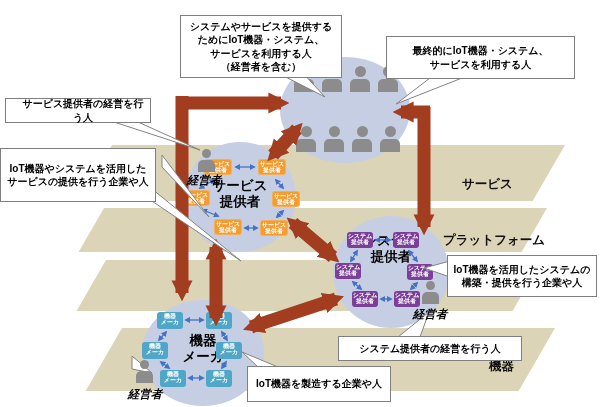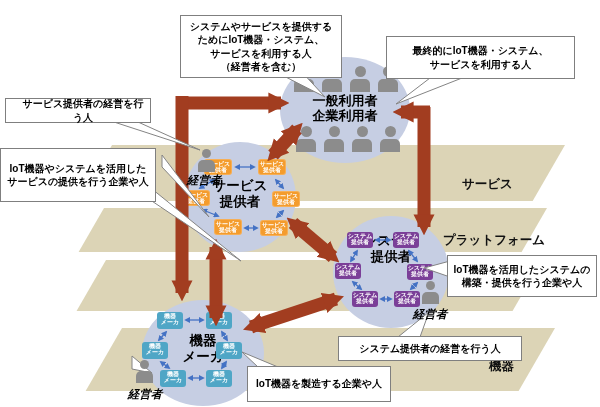--- a/index.html
+++ b/index.html
@@ -78,22 +78,20 @@
     </div>
   <div class="person big" style="left:352px;top:126px;">
       <span class="p-head"></span>
       <span class="p-body"></span>
     </div>
   <div class="person big" style="left:380px;top:126px;">
       <span class="p-head"></span>
       <span class="p-body"></span>
     </div>
 
-  <div class="node-label" style="left:280px;top:94px;width:130px;font-size:13px;">一般利用者
-企業利用者</div>
   <div class="node-label" style="left:184px;top:178px;width:112px;font-size:13.5px;">サービス
 提供者</div>
   <div class="node-label" style="left:333px;top:233px;width:116px;font-size:13.5px;">システム
 提供者</div>
   <div class="node-label" style="left:142px;top:333px;width:122px;font-size:13.5px;">機器
 メーカ</div>
 
   <div class="unit svc" style="left:204px;top:159px;">サービス
 提供者</div>
   <div class="unit svc" style="left:258px;top:159px;">サービス

